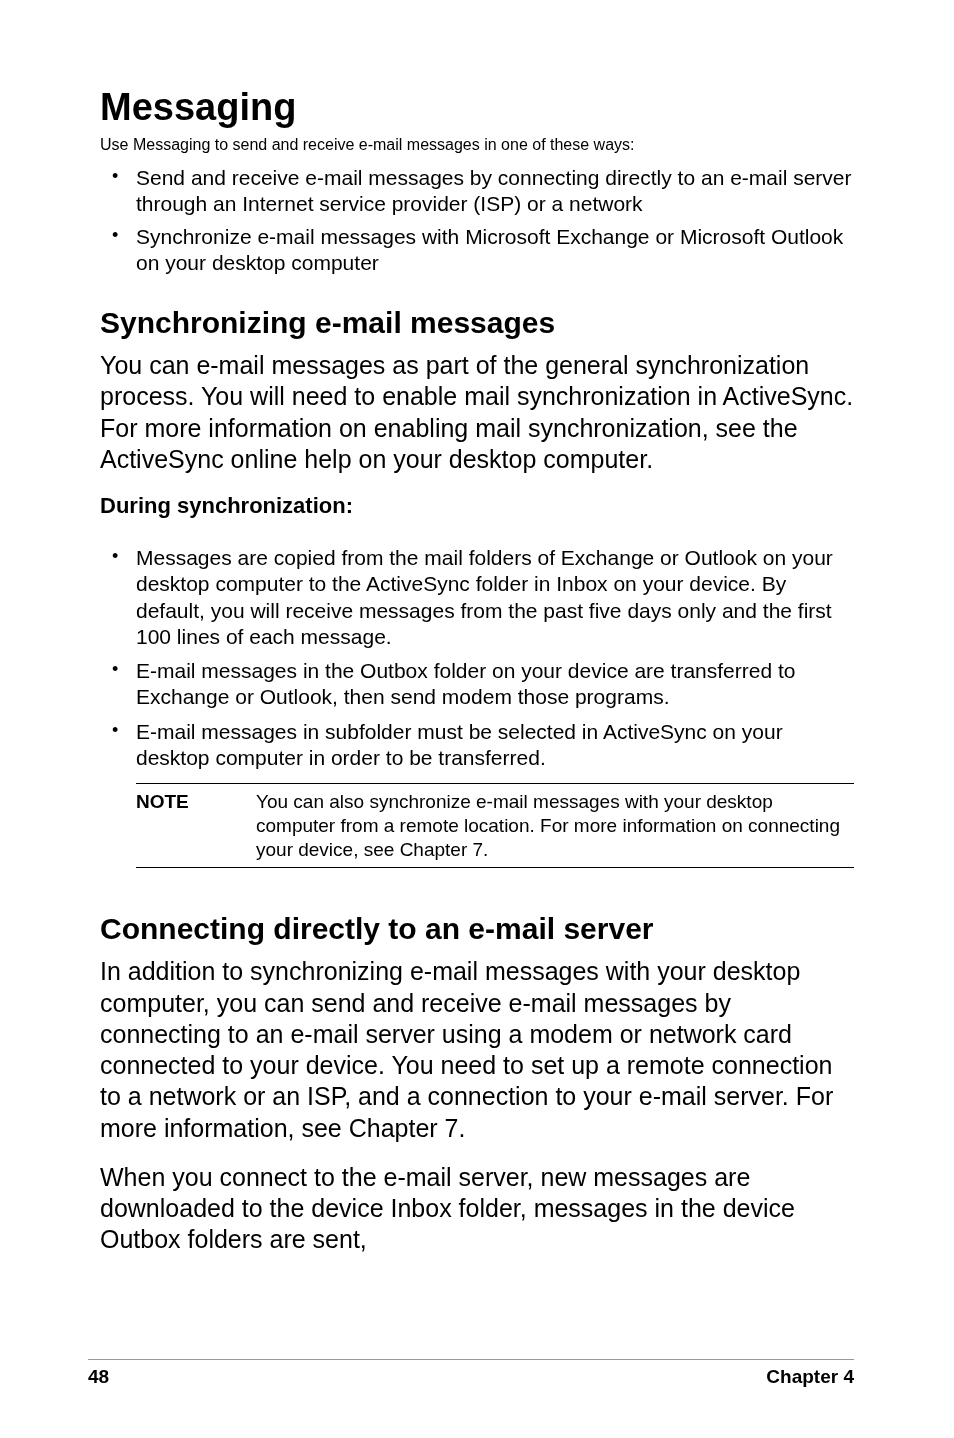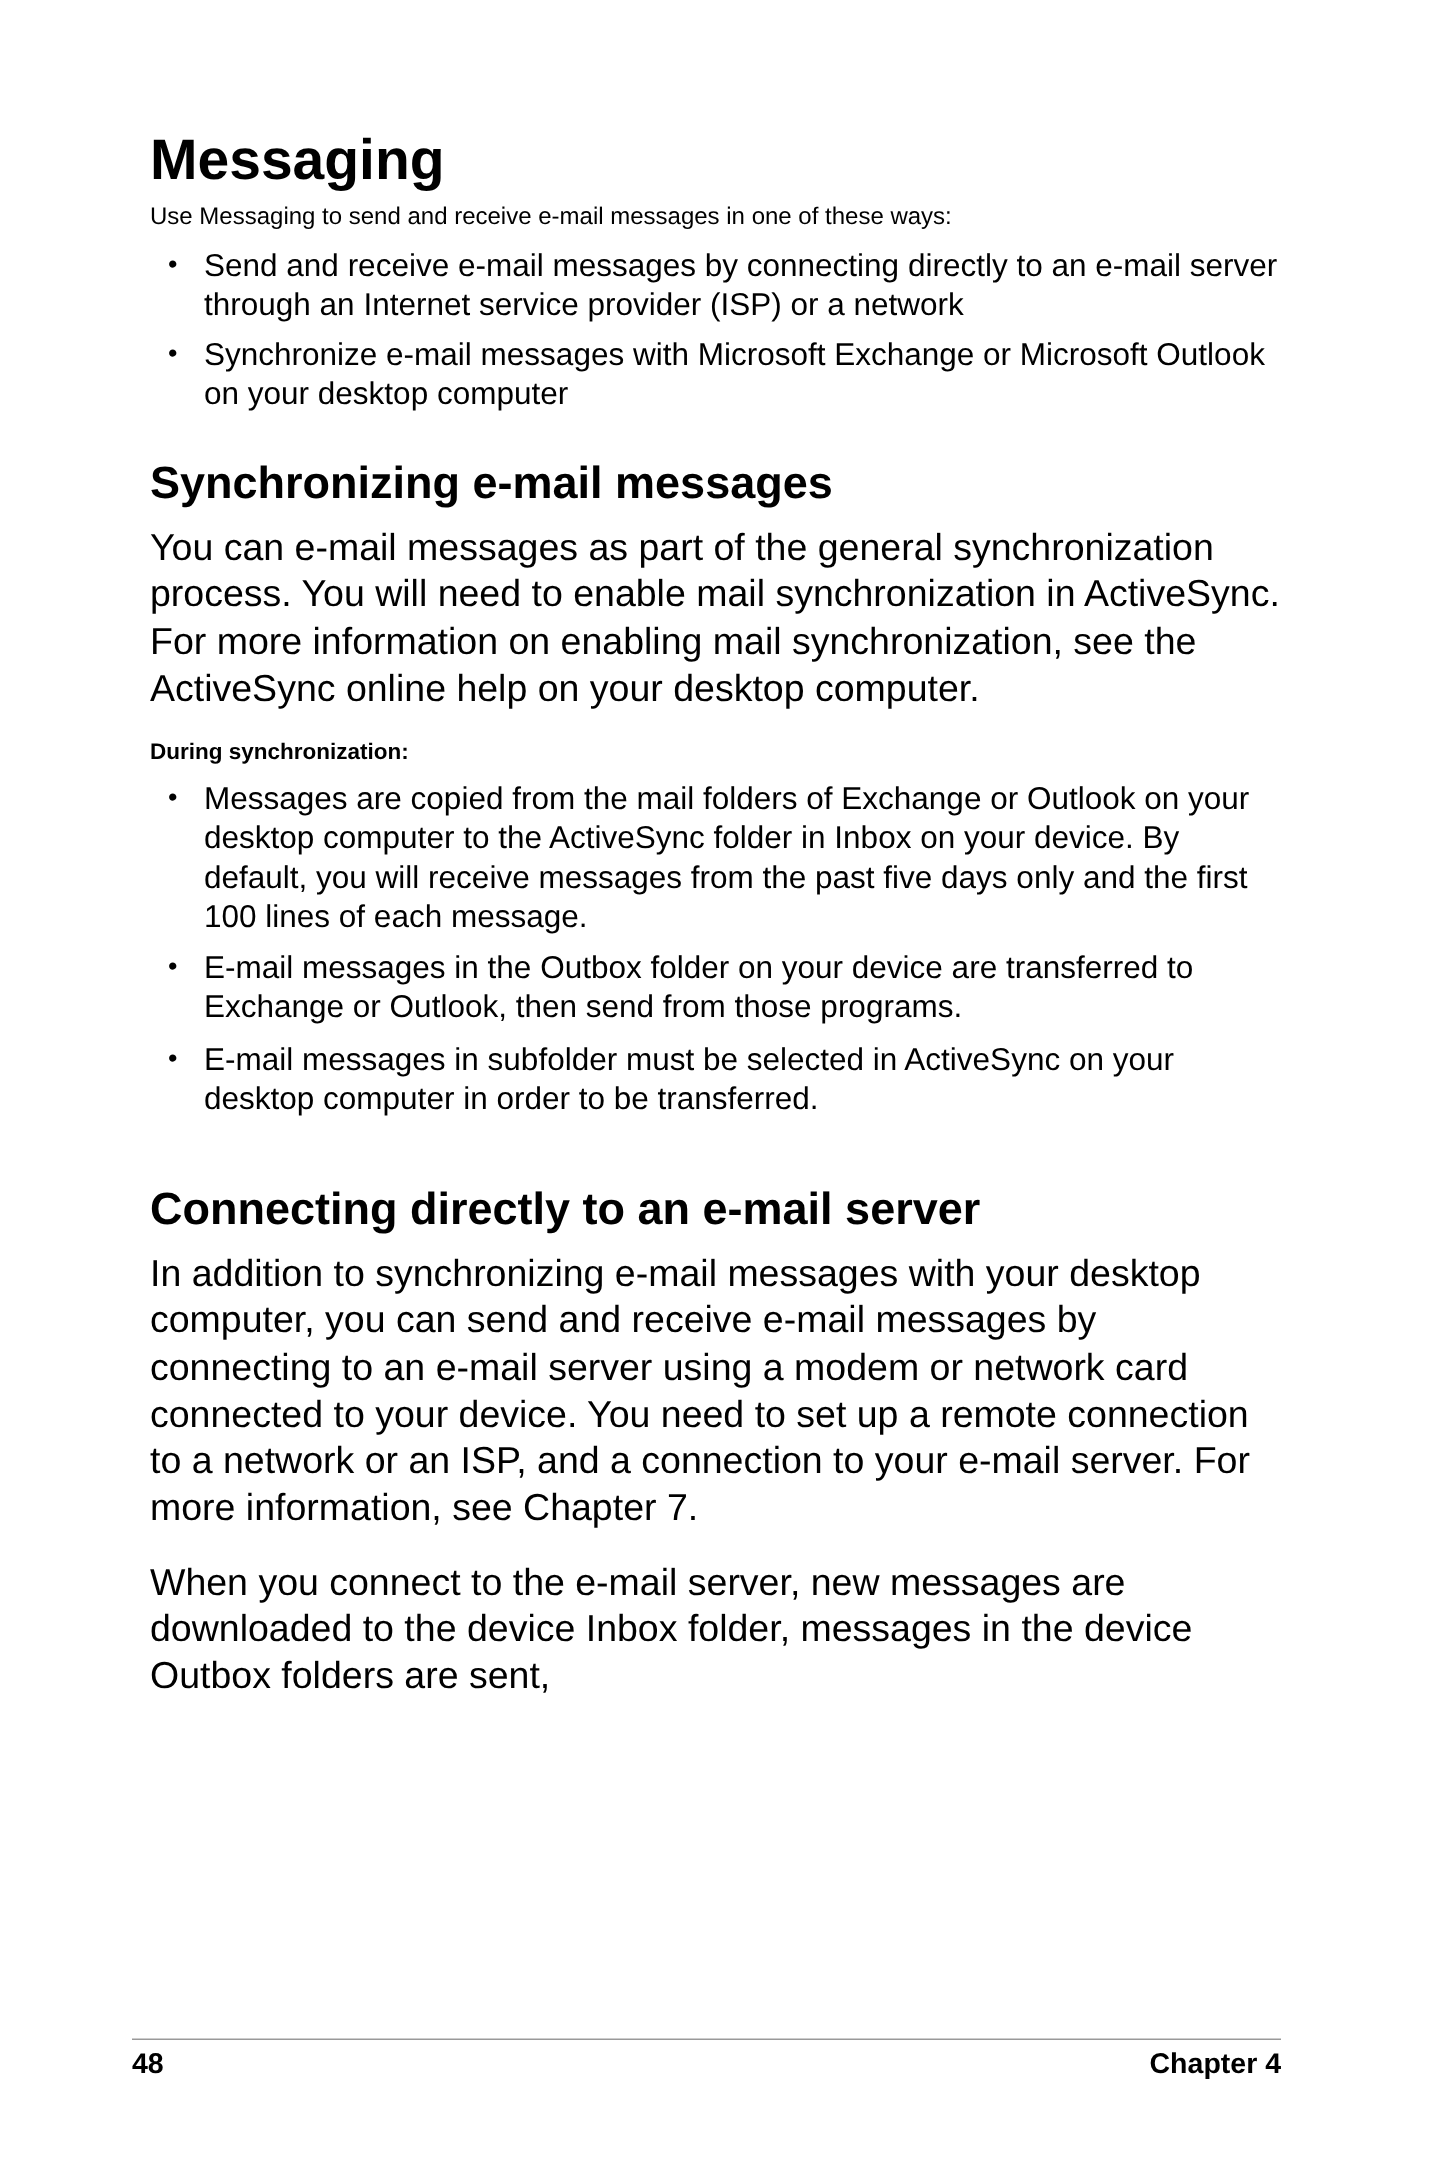--- a/index.html
+++ b/index.html
@@ -49,23 +49,23 @@
     font-size: 30px;
     font-weight: bold;
     margin: 30px 0 10px 0;
   }
   p.body {
     font-size: 25px;
     line-height: 1.25;
     margin: 3px 0 18px 0;
   }
   h3 {
-    font-size: 15px;
+    font-size: 22px;
     font-weight: bold;
-    margin: 18px 0 10px 0;
+    margin: 18px 0 26px 0;
   }
   ul.sub {
     list-style: none;
     padding-left: 0;
     margin: 0 0 12px 0;
   }
   ul.sub li {
     font-size: 21px;
     line-height: 1.25;
     padding-left: 36px;
@@ -119,24 +119,28 @@
     <li>Send and receive e-mail messages by connecting directly to an e-mail server through an Internet service provider (ISP) or a network</li>
     <li>Synchronize e-mail messages with Microsoft Exchange or Microsoft Outlook on your desktop computer</li>
   </ul>
 
   <h2>Synchronizing e-mail messages</h2>
   <p class="body">You can e-mail messages as part of the general synchronization process. You will need to enable mail synchronization in ActiveSync. For more information on enabling mail synchronization, see the ActiveSync online help on your desktop computer.</p>
 
   <h3>During synchronization:</h3>
   <ul class="sub">
     <li>Messages are copied from the mail folders of Exchange or Outlook on your desktop computer to the ActiveSync folder in Inbox on your device. By default, you will receive messages from the past five days only and the first 100 lines of each message.</li>
-    <li>E-mail messages in the Outbox folder on your device are transferred to Exchange or Outlook, then send from those programs.</li>
+    <li>E-mail messages in the Outbox folder on your device are transferred to Exchange or Outlook, then send modem those programs.</li>
     <li>E-mail messages in subfolder must be selected in ActiveSync on your desktop computer in order to be transferred.</li>
   </ul>
 
+  <div class="note-block">
+    <div class="note-label">NOTE</div>
+    <div class="note-text">You can also synchronize e-mail messages with your desktop computer from a remote location. For more information on connecting your device, see Chapter 7.</div>
+  </div>
 
   <h2 style="margin-top:44px">Connecting directly to an e-mail server</h2>
   <p class="body">In addition to synchronizing e-mail messages with your desktop computer, you can send and receive e-mail messages by connecting to an e-mail server using a modem or network card connected to your device. You need to set up a remote connection to a network or an ISP, and a connection to your e-mail server. For more information, see Chapter 7.</p>
   <p class="body">When you connect to the e-mail server, new messages are downloaded to the device Inbox folder, messages in the device Outbox folders are sent,</p>
 </div>
 
 <div class="footer">
   <span>48</span>
   <span>Chapter 4</span>
 </div>

